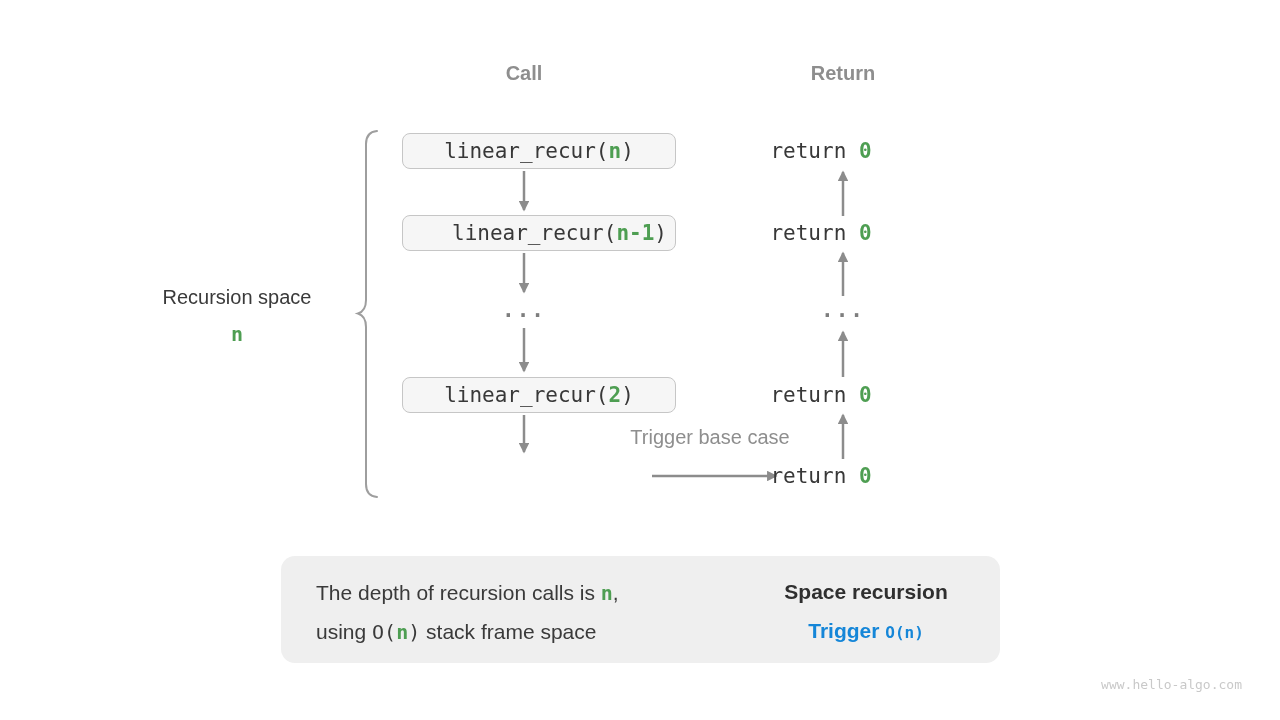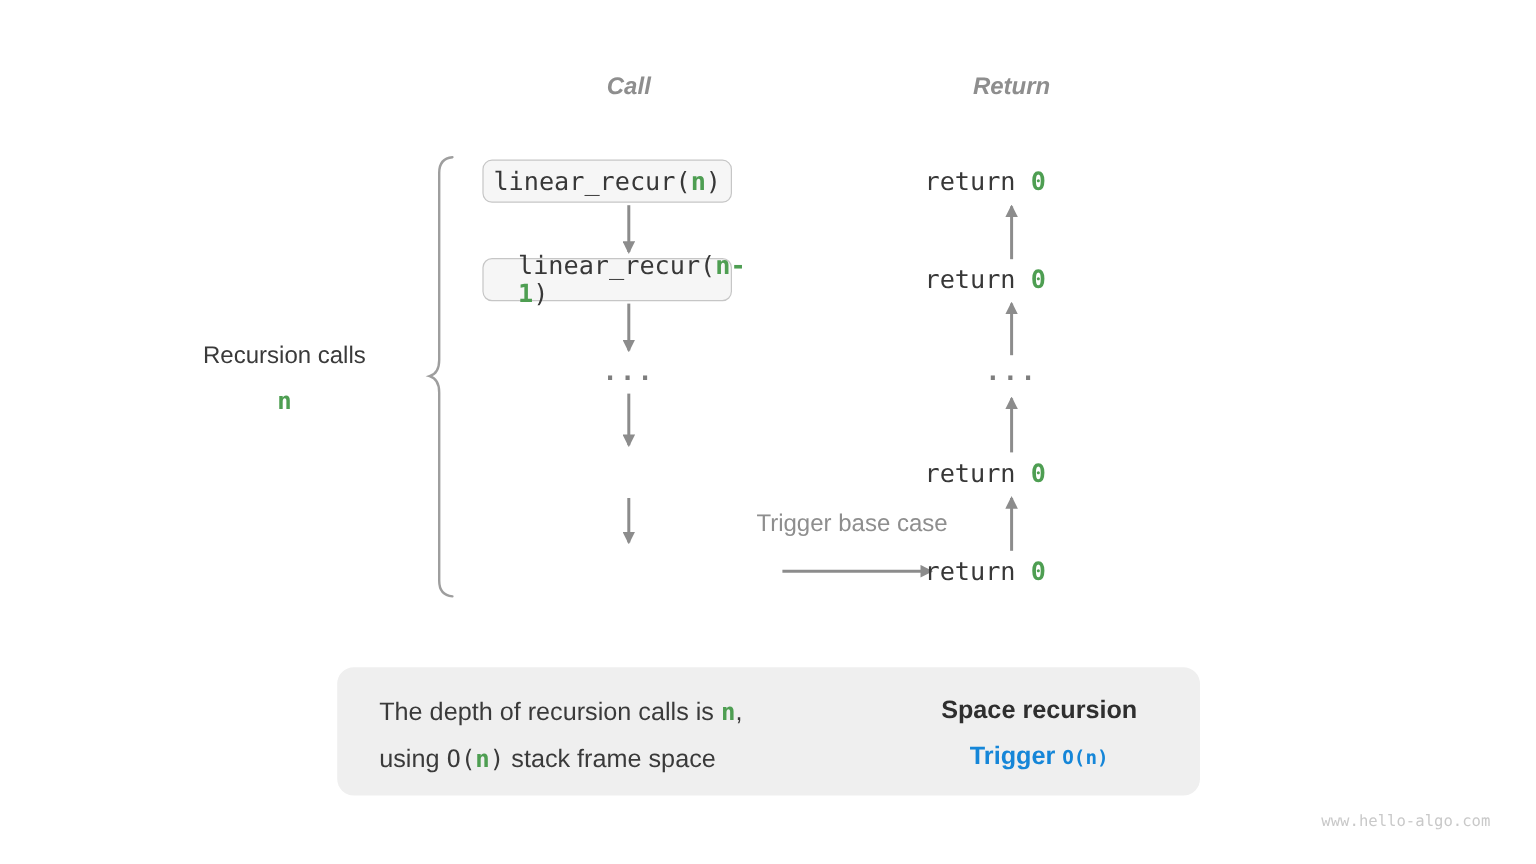--- a/index.html
+++ b/index.html
@@ -7,22 +7,22 @@
     --arrow:#8c8c8c; --dark:#3a3a3a; --code:#383838; --box-bg:#f6f6f6;
     --box-border:#c6c6c6; --summary-bg:#efefef; --block-arrow:#c5c5c5;
     --brace:#9e9e9e; --watermark:#c9c9c9; --ellipsis:#7e7e7e;
   }
   html,body{margin:0;padding:0;}
   body{background:var(--bg);font-family:"Liberation Sans","DejaVu Sans",sans-serif;}
   .stage{position:relative;width:1280px;height:720px;overflow:hidden;background:var(--bg);}
   .overlay{position:absolute;left:0;top:0;width:1280px;height:720px;pointer-events:none;}
   .abs{position:absolute;}
   .center{transform:translate(-50%,-50%);white-space:nowrap;}
-  .col-hdr{font-size:20px;font-weight:bold;color:var(--gray-label);font-style:italic;}
-  .codebox{position:absolute;left:402px;width:208px;height:36px;background:var(--box-bg);
+  .col-hdr{font-size:20px;font-weight:bold;color:var(--gray-label);}
+  .codebox{position:absolute;left:402px;width:274px;height:36px;background:var(--box-bg);
     border:1.5px solid var(--box-border);border-radius:8px;box-sizing:border-box;
     display:flex;align-items:center;justify-content:center;}
   .mono{font-family:"DejaVu Sans Mono","Liberation Mono",monospace;}
   .code{font-family:"DejaVu Sans Mono","Liberation Mono",monospace;font-size:21px;color:var(--code);}
   .green{color:var(--green);font-weight:bold;}
   .blue{color:var(--blue);}
   .retrow{position:absolute;left:821px;font-family:"DejaVu Sans Mono","Liberation Mono",monospace;
     font-size:21px;color:var(--code);transform:translate(-50%,-50%);white-space:nowrap;}
   .ellipsis{position:absolute;font-family:"DejaVu Sans Mono","Liberation Mono",monospace;
     font-size:21px;font-weight:bold;color:var(--ellipsis);transform:translate(-50%,-50%);letter-spacing:2px;}
@@ -71,28 +71,31 @@
   <div class="abs center col-hdr" style="left:524px;top:73px;">Call</div>
   <div class="abs center col-hdr" style="left:843px;top:73px;">Return</div>
 
   <div class="codebox" style="top:133px;">
     <span class="code"><span>linear_recur(</span><span class="green">n</span><span>)</span></span>
   </div>
   <div class="codebox" style="top:215px;padding-left:41px;">
     <span class="code"><span>linear_recur(</span><span class="green">n-1</span><span>)</span></span>
   </div>
   <div class="ellipsis" style="left:524px;top:310px;">...</div>
+  <div class="codebox" style="top:377px;">
+    <span class="code"><span>linear_recur(</span><span class="green">2</span><span>)</span></span>
+  </div>
 
   <div class="retrow" style="top:151px;"><span>return </span><span class="green">0</span></div>
   <div class="retrow" style="top:233px;"><span>return </span><span class="green">0</span></div>
   <div class="ellipsis" style="left:843px;top:310px;">...</div>
   <div class="retrow" style="top:395px;"><span>return </span><span class="green">0</span></div>
   <div class="retrow" style="top:476px;"><span>return </span><span class="green">0</span></div>
 
-  <div class="abs center depth-label" style="left:237px;top:297px;">Recursion calls</div>
+  <div class="abs center depth-label" style="left:237px;top:297px;">Recursion space</div>
   <div class="abs center depth-n mono green" style="left:237px;top:334px;">n</div>
 
   <div class="abs center trigger" style="left:710px;top:437px;">Trigger base case</div>
 
   <div class="summary-box"></div>
   <div class="summary-line" style="left:316px;top:620px;"><span>using </span><span class="mono">O(</span><span class="mono green">n</span><span class="mono">)</span><span> stack frame space</span></div>
   <div class="summary-line" style="left:316px;top:581px;"><span>The depth of recursion calls is </span><span class="mono green">n</span><span>,</span></div>
   <div class="abs center sc-title" style="left:866px;top:592px;">Space recursion</div>
   <div class="abs center sc-value blue" style="left:866px;top:631px;"><span>Trigger</span><span>&nbsp;</span><span class="mono">O(n)</span></div>
 

